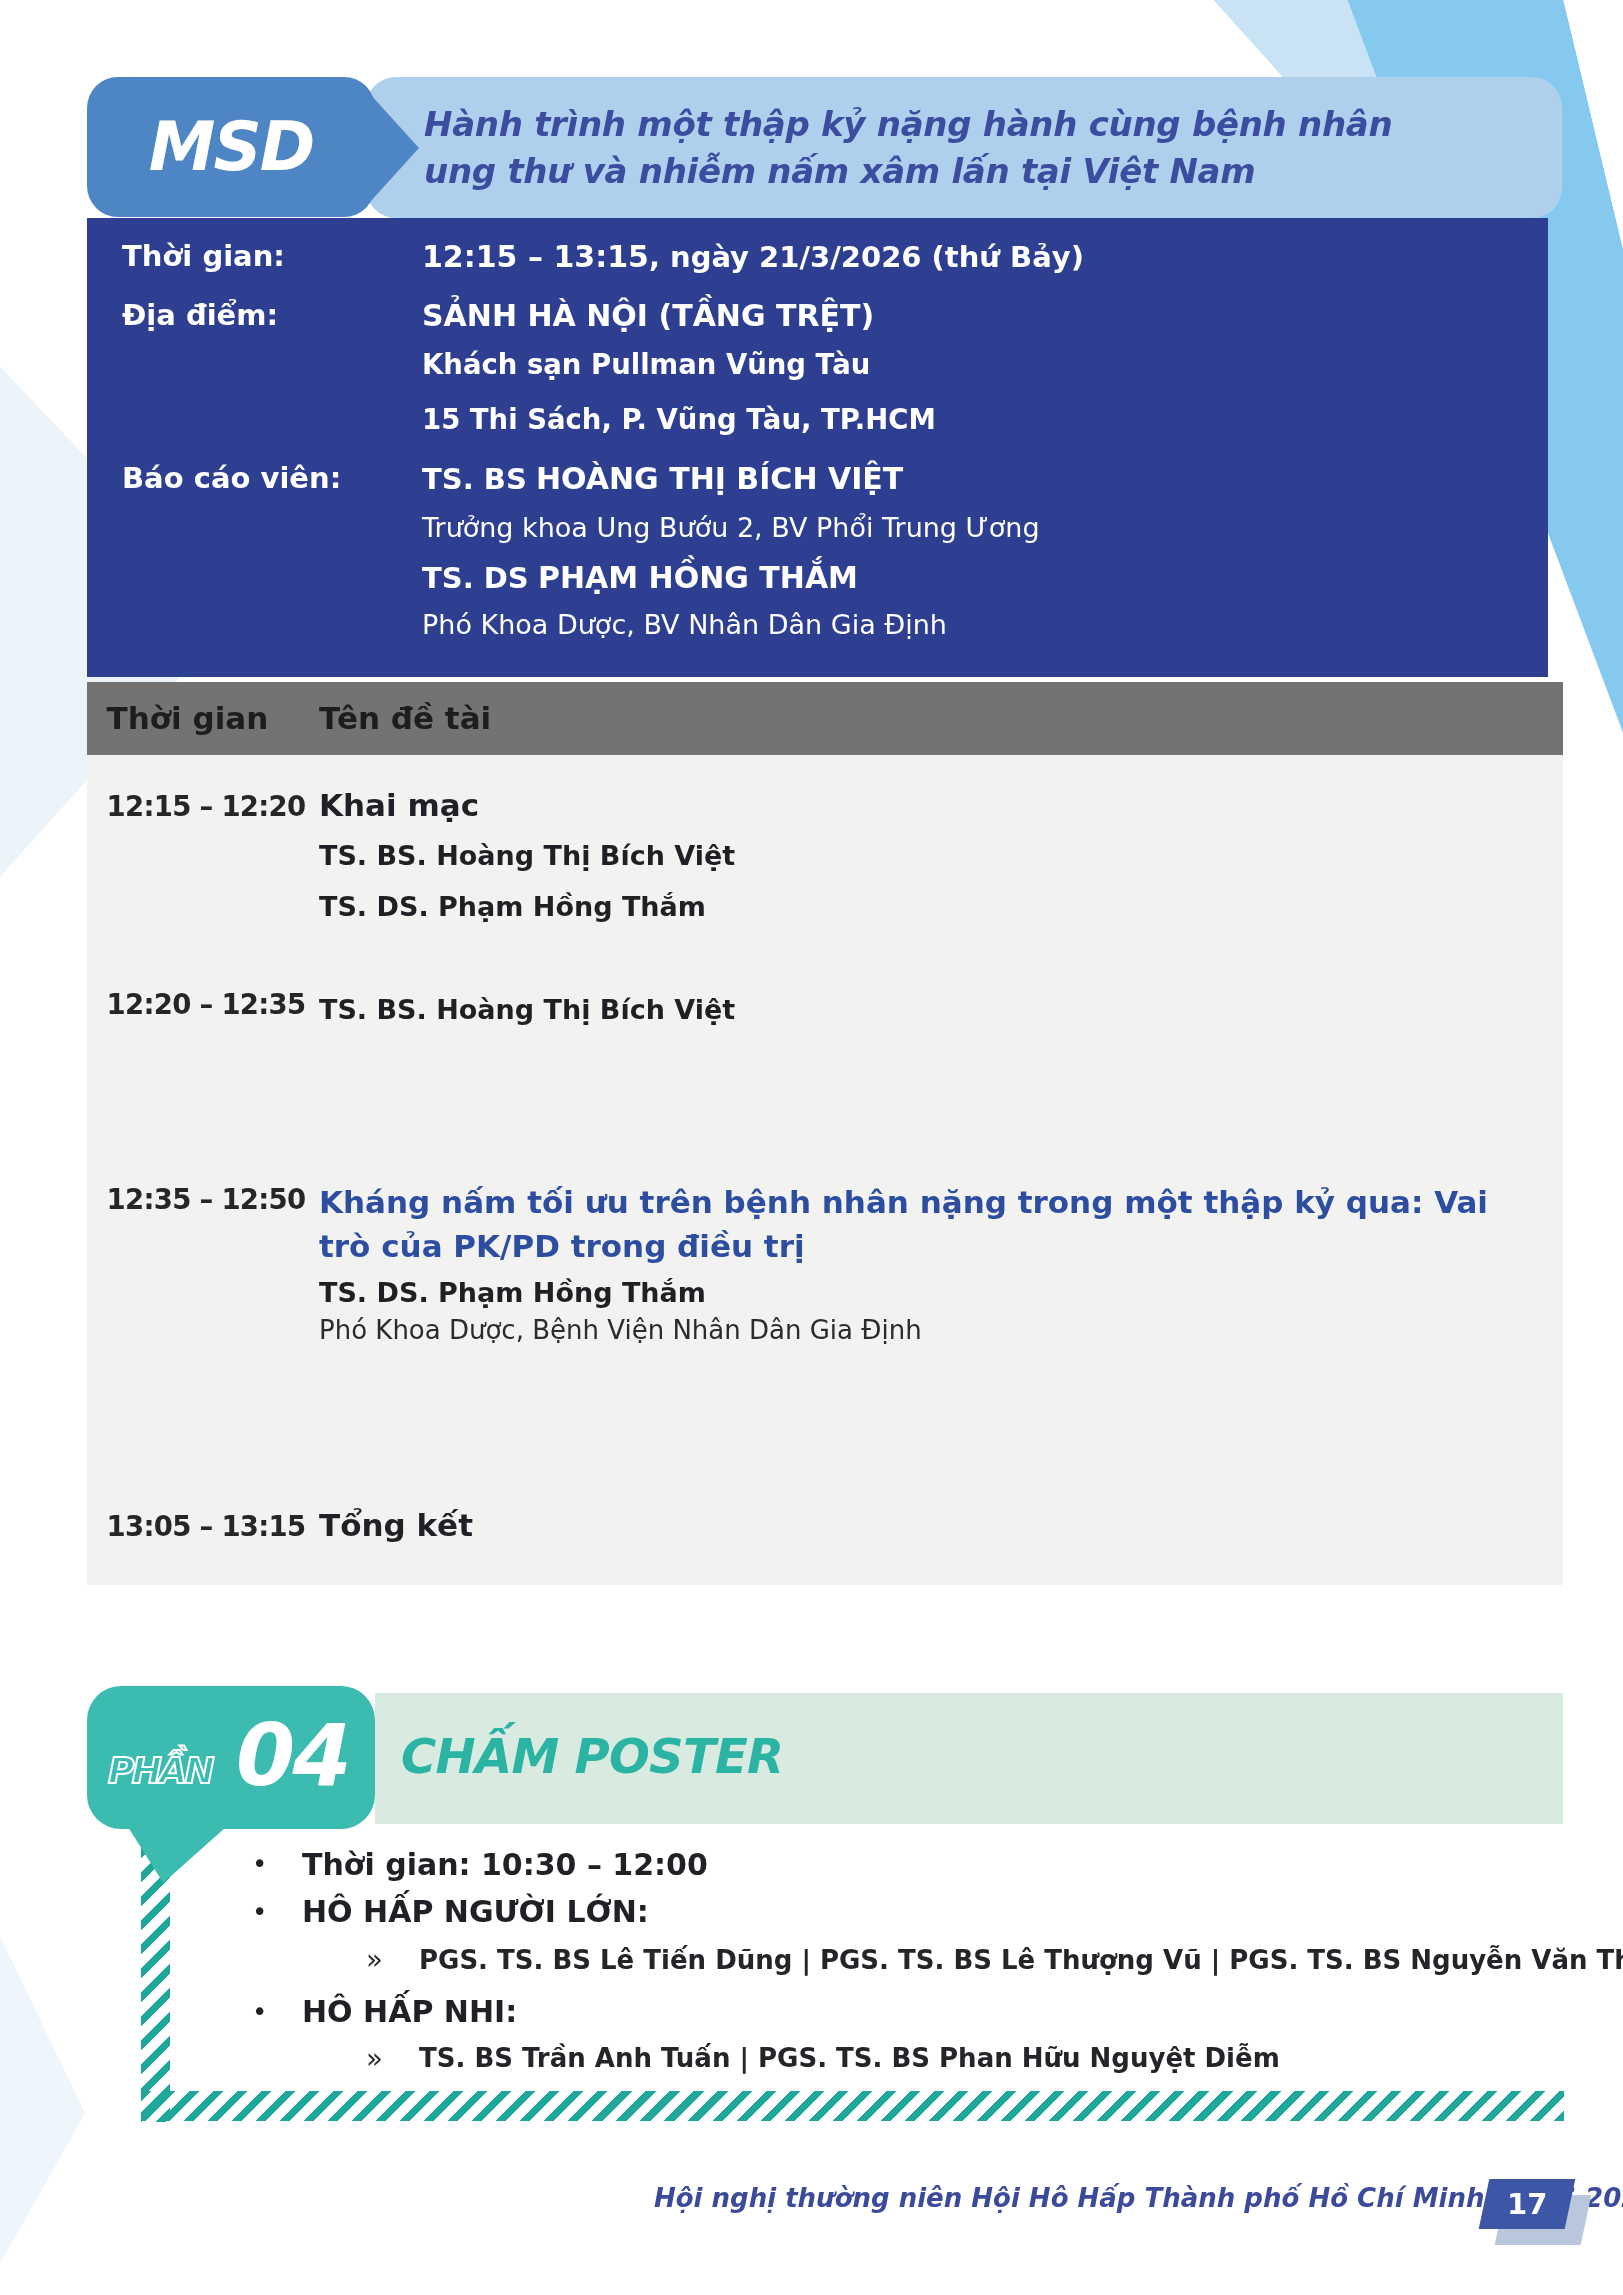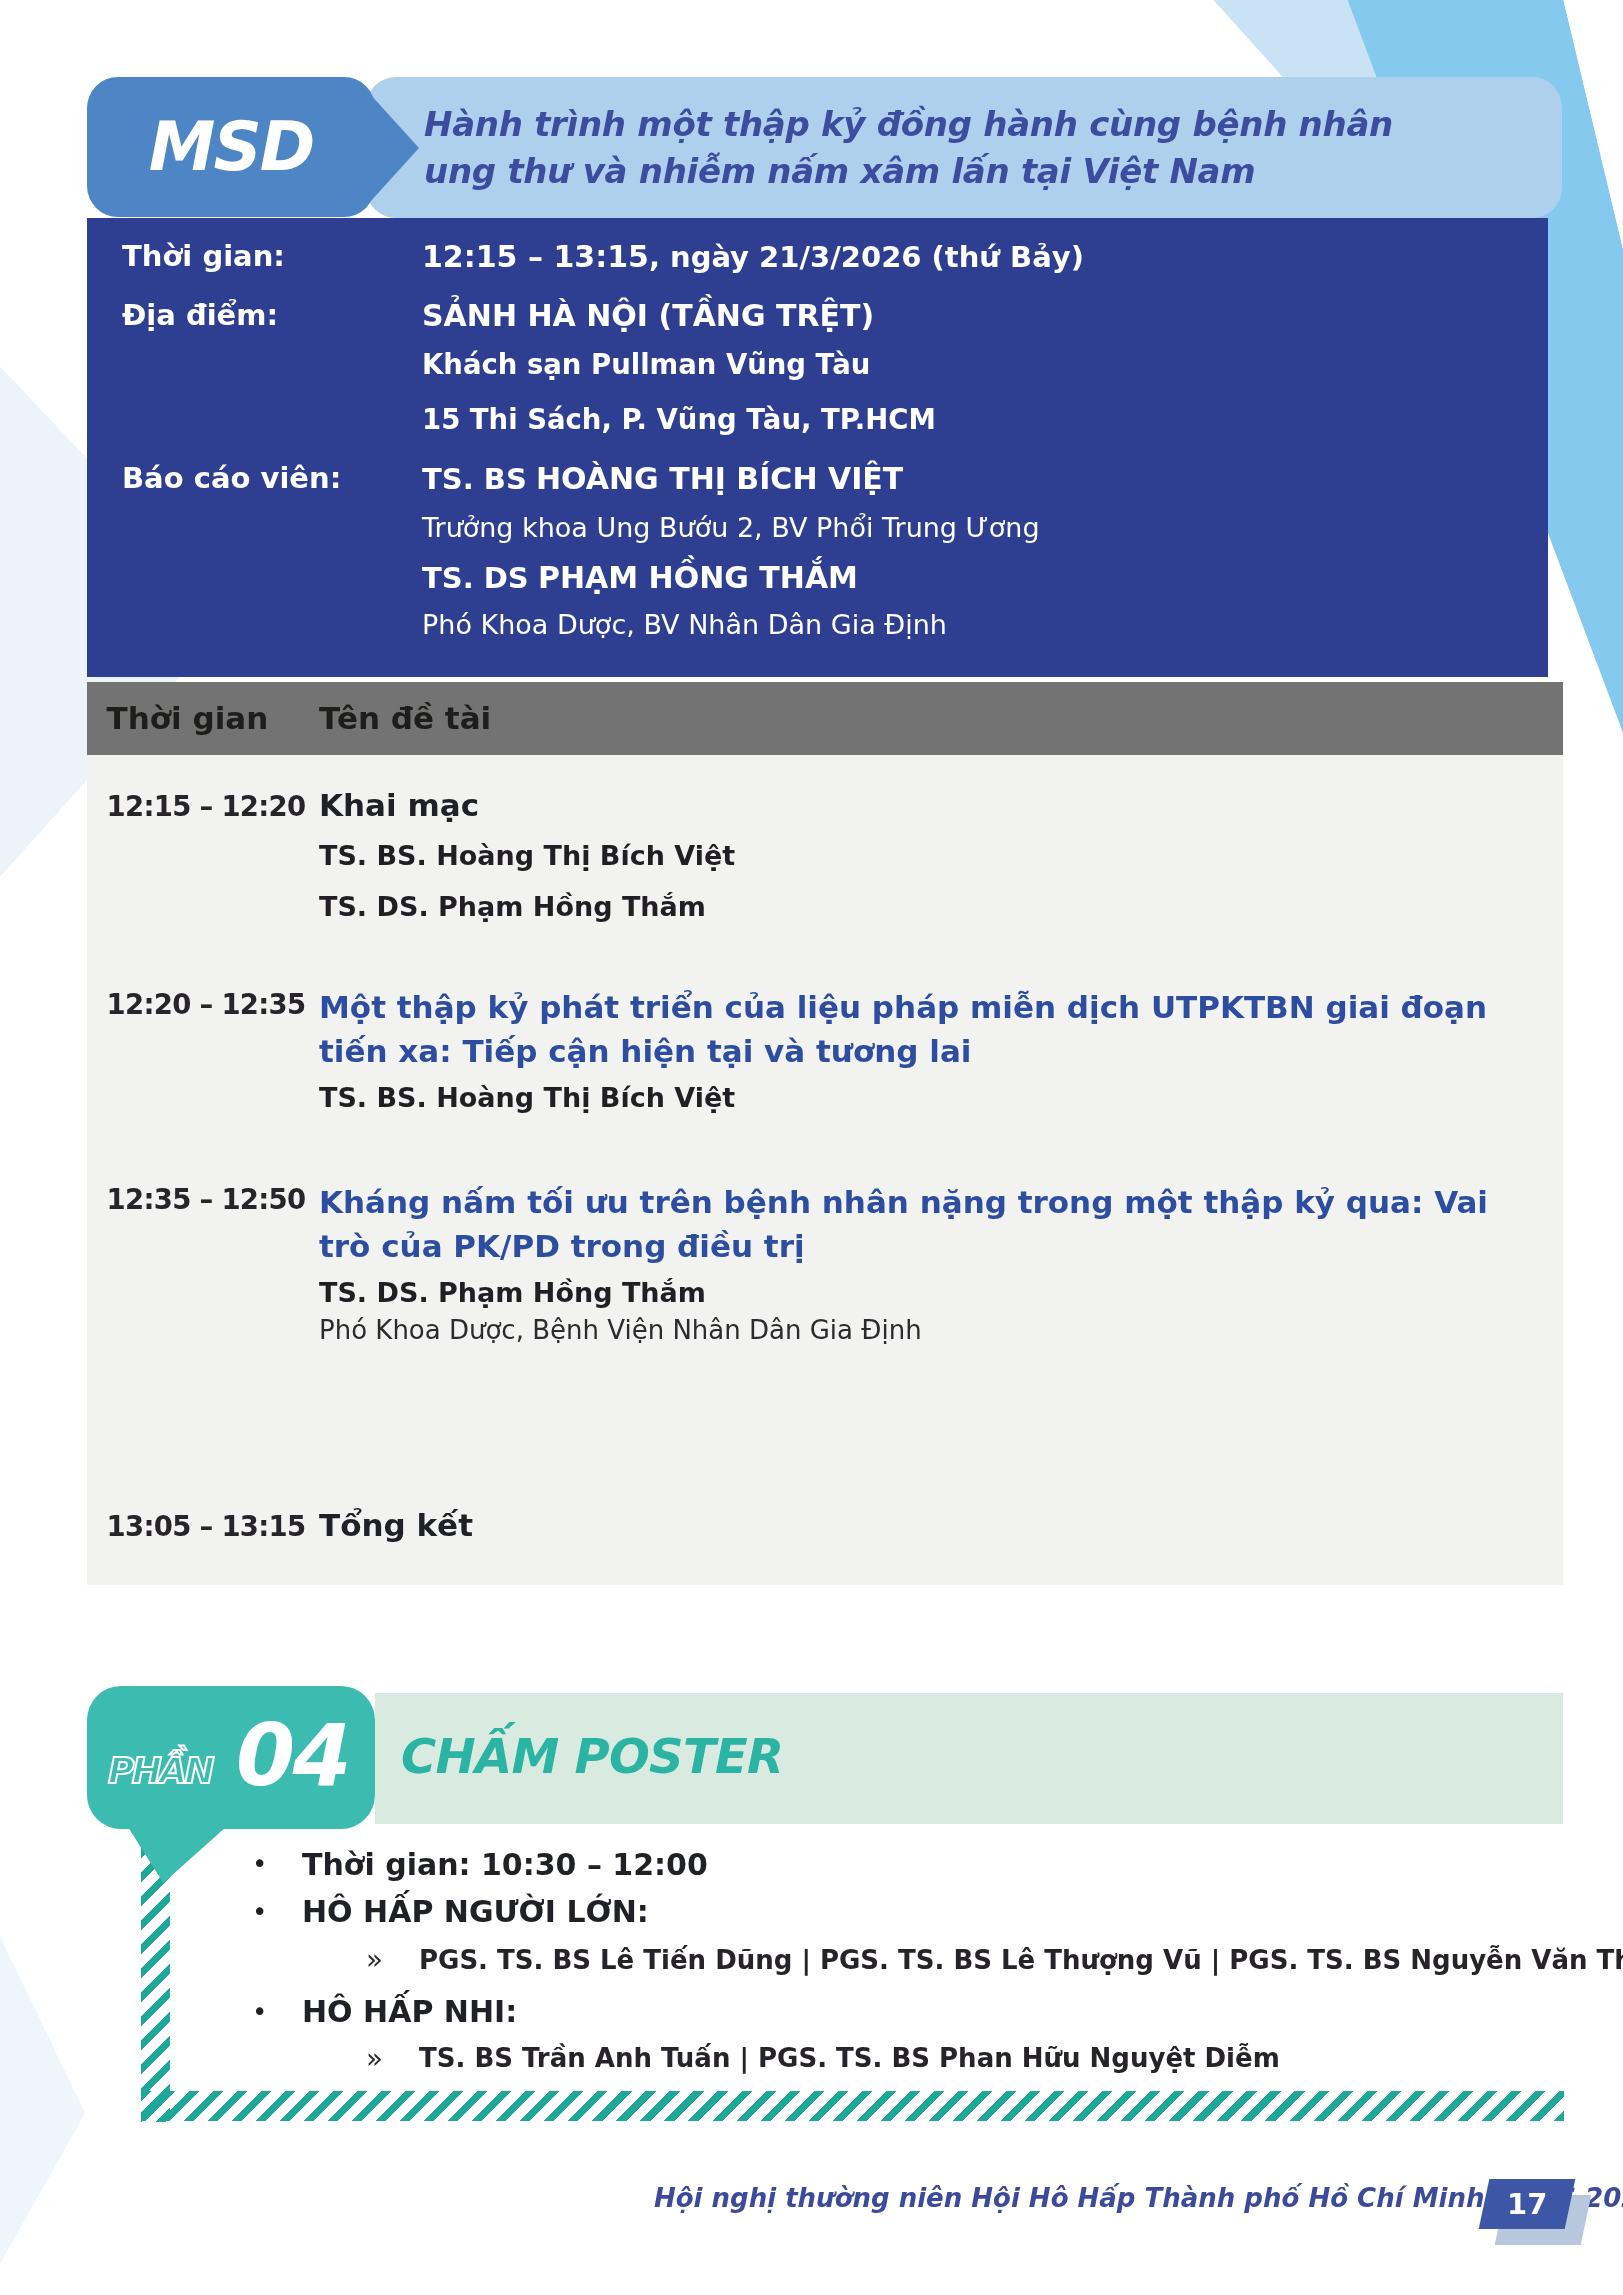--- a/index.html
+++ b/index.html
@@ -93,21 +93,21 @@
   <svg class="decor" width="1623" height="2295" viewBox="0 0 2481 3508">
     <polygon points="1855,0 2060,0 2330,300 2125,300" fill="#c9e3f5"></polygon>
     <polygon points="2060,0 2390,0 2481,380 2481,1120" fill="#85c9ee"></polygon>
     <polygon points="2390,0 2481,0 2481,380" fill="#ffffff"></polygon>
     <polygon points="0,560 360,940 0,1340" fill="#ecf4fa"></polygon>
     <polygon points="0,2960 130,3230 0,3460" fill="#eef5fb"></polygon>
   </svg>
 
   <div class="banner">
     <div class="banner-title">
-      <div>Hành trình một thập kỷ đồng hành cùng bệnh nhân</div>
+      <div>Hành trình một thập kỷ nặng hành cùng bệnh nhân</div>
       <div>ung thư và nhiễm nấm xâm lấn tại Việt Nam</div>
     </div>
   </div>
   <div class="msd-box">
     <span>MSD</span>
   </div>
   <div class="msd-arrow"></div>
 
   <div class="navy">
     <span class="nv nv-label" style="top:21px">Thời gian:</span>
@@ -136,21 +136,20 @@
     <div class="content">
       <div class="topic-dark">Khai mạc</div>
       <div class="spk">TS. BS. Hoàng Thị Bích Việt</div>
       <div class="spk">TS. DS. Phạm Hồng Thắm</div>
     </div>
   </div>
 
   <div class="srow" style="top:985px">
     <span class="time">12:20 – 12:35</span>
     <div class="content">
-      <div class="topic-blue">Một thập kỷ phát triển của liệu pháp miễn dịch UTPKTBN giai đoạn tiến xa: Tiếp cận hiện tại và tương lai</div>
       <div class="spk spk-tight">TS. BS. Hoàng Thị Bích Việt</div>
     </div>
   </div>
 
   <div class="srow" style="top:1180px">
     <span class="time">12:35 – 12:50</span>
     <div class="content">
       <div class="topic-blue">Kháng nấm tối ưu trên bệnh nhân nặng trong một thập kỷ qua: Vai trò của PK/PD trong điều trị</div>
       <div class="spk spk-tight">TS. DS. Phạm Hồng Thắm</div>
       <div class="aff">Phó Khoa Dược, Bệnh Viện Nhân Dân Gia Định</div>

